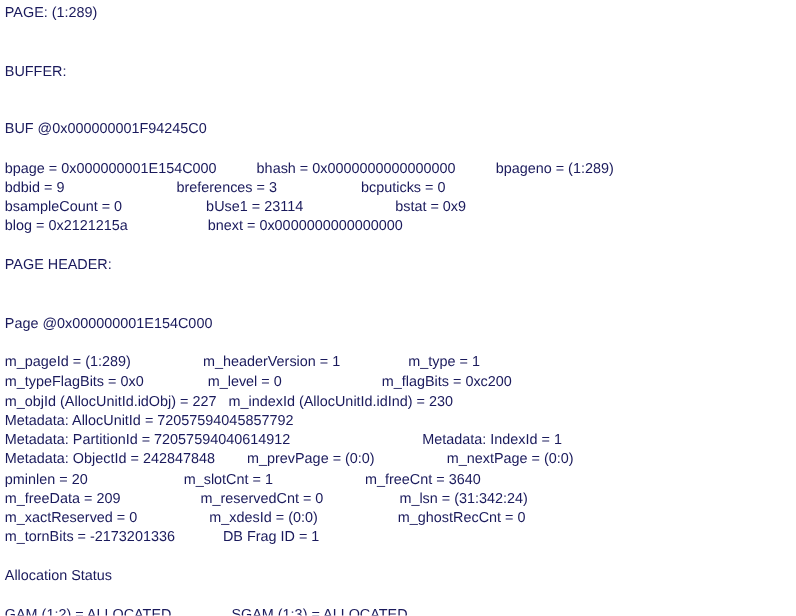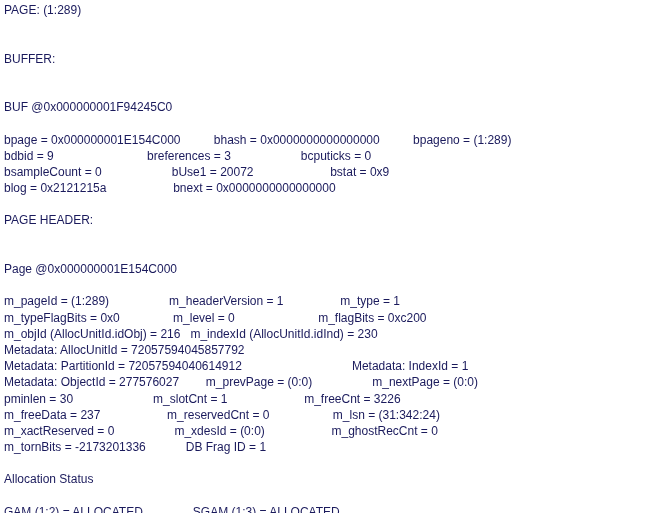--- a/index.html
+++ b/index.html
@@ -26,36 +26,36 @@
 <pre class="output">PAGE: <span>(1:289)</span>
 
 
 BUFFER:
 
 
 BUF @<span>0x000000001F94245C0</span>
 
 bpage = <span>0x000000001E154C000</span>          bhash = <span>0x0000000000000000</span>          bpageno = <span>(1:289)</span>
 bdbid = <span>9</span>                            breferences = <span>3</span>                     bcputicks = <span>0</span>
-bsampleCount = <span>0</span>                     bUse1 = <span>20072</span>                       bstat = <span>0x9</span>
+bsampleCount = <span>0</span>                     bUse1 = <span>23114</span>                       bstat = <span>0x9</span>
 blog = <span>0x2121215a</span>                    bnext = <span>0x0000000000000000</span>
 
 PAGE HEADER:
 
 
 Page @<span>0x000000001E154C000</span>
 
 m_pageId = <span>(1:289)</span>                  m_headerVersion = <span>1</span>                 m_type = <span>1</span>
 m_typeFlagBits = <span>0x0</span>                m_level = <span>0</span>                         m_flagBits = <span>0xc200</span>
-m_objId (AllocUnitId.idObj) = <span>216</span>   m_indexId (AllocUnitId.idInd) = <span>230</span>
+m_objId (AllocUnitId.idObj) = <span>227</span>   m_indexId (AllocUnitId.idInd) = <span>230</span>
 Metadata: AllocUnitId = <span>72057594045857792</span>
 Metadata: PartitionId = <span>72057594040614912</span>                                 Metadata: IndexId = <span>1</span>
-Metadata: ObjectId = <span>277576027</span>        m_prevPage = <span>(0:0)</span>                  m_nextPage = <span>(0:0)</span>
-pminlen = <span>30</span>                        m_slotCnt = <span>1</span>                       m_freeCnt = <span>3226</span>
-m_freeData = <span>237</span>                    m_reservedCnt = <span>0</span>                   m_lsn = <span>(31:342:24)</span>
+Metadata: ObjectId = <span>242847848</span>        m_prevPage = <span>(0:0)</span>                  m_nextPage = <span>(0:0)</span>
+pminlen = <span>20</span>                        m_slotCnt = <span>1</span>                       m_freeCnt = <span>3640</span>
+m_freeData = <span>209</span>                    m_reservedCnt = <span>0</span>                   m_lsn = <span>(31:342:24)</span>
 m_xactReserved = <span>0</span>                  m_xdesId = <span>(0:0)</span>                    m_ghostRecCnt = <span>0</span>
 m_tornBits = <span>-2173201336</span>            DB Frag ID = <span>1</span>
 
 Allocation Status
 
 <span>GAM (1:2) = ALLOCATED</span>               <span>SGAM (1:3) = ALLOCATED</span>
                      
 
 </pre>
 

